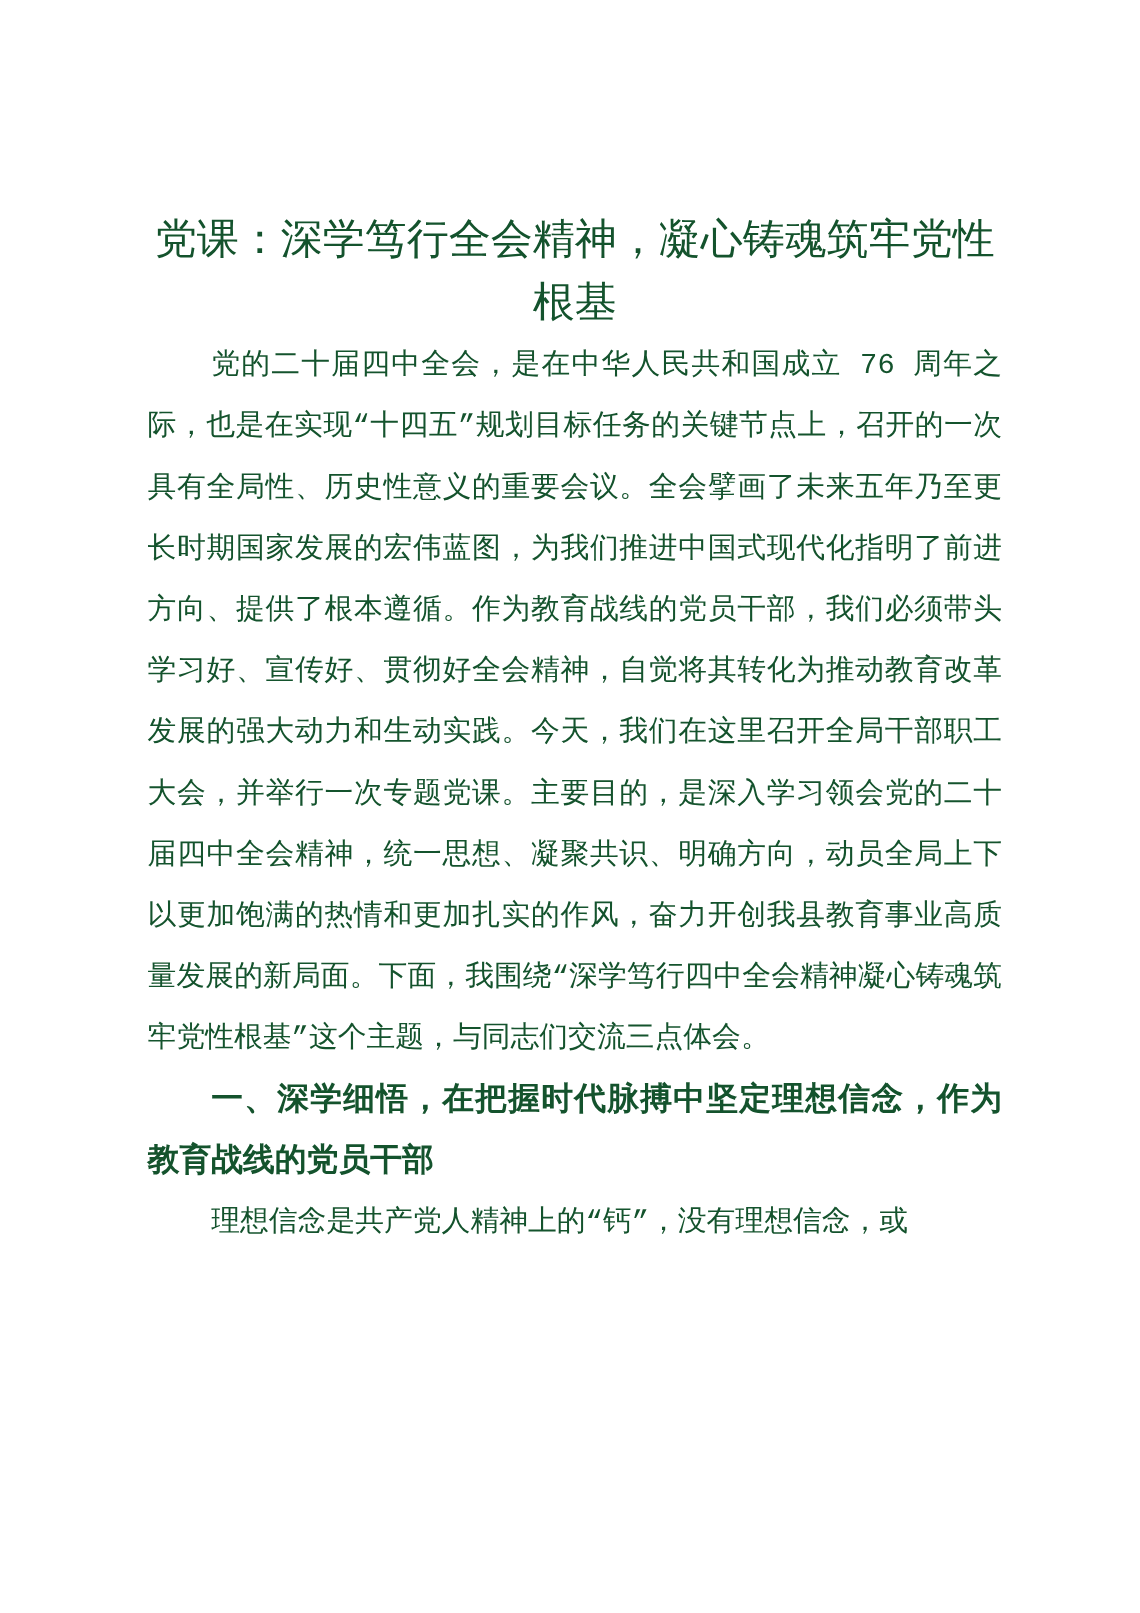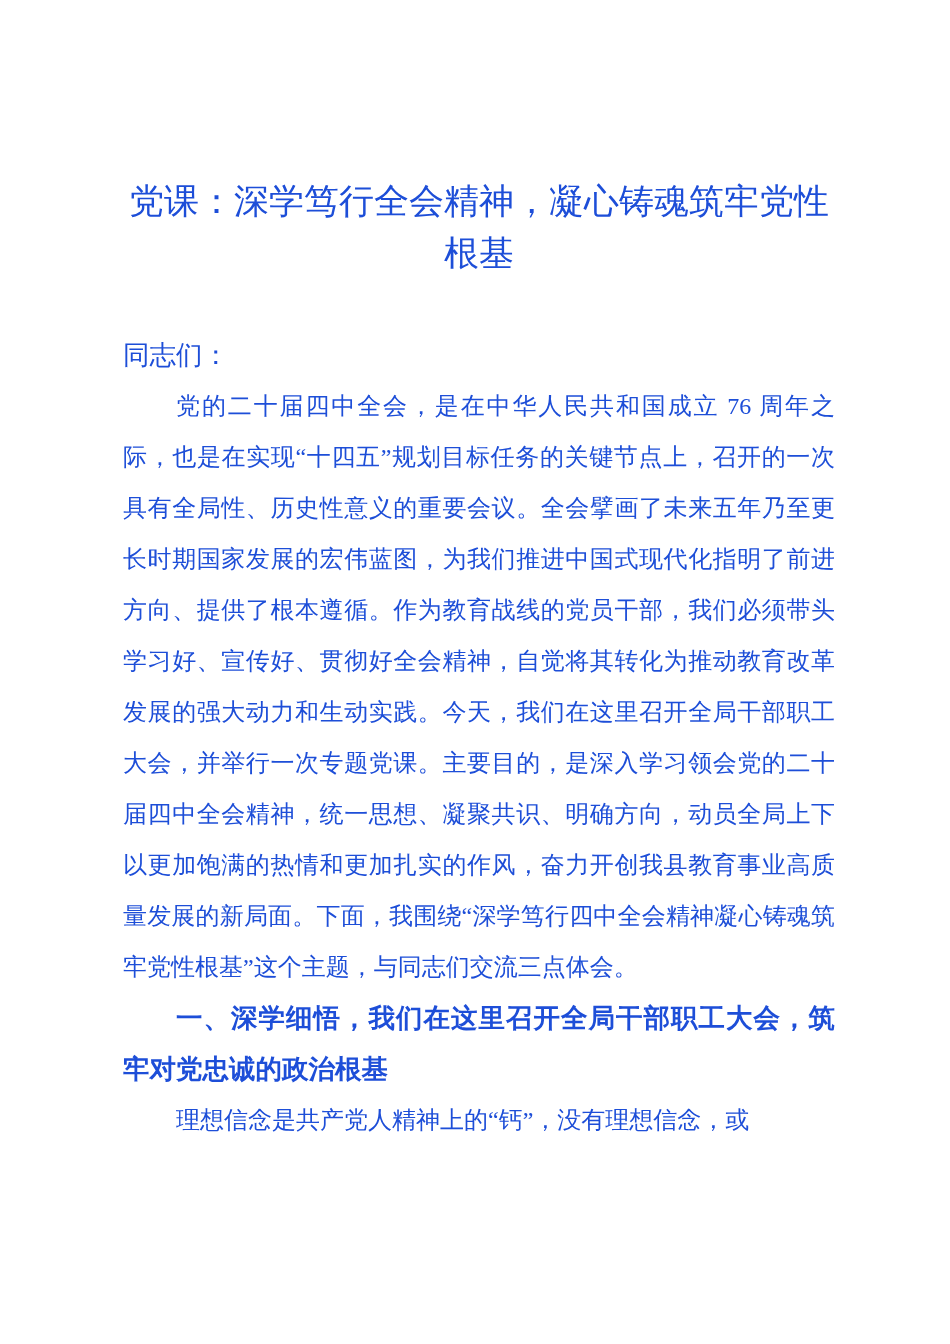--- a/index.html
+++ b/index.html
@@ -9,22 +9,22 @@
     background: #ffffff;
   }
 
   .page {
     position: relative;
     width: 950px;
     height: 1344px;
     background: #ffffff;
     overflow: hidden;
     box-sizing: border-box;
-    font-family: Liberation Serif, serif;
-    color: #1d4ed8;
+    font-family: Liberation Mono, monospace;
+    color: #14532d;
     -webkit-font-smoothing: antialiased;
   }
 
   .content {
     position: absolute;
     left: 123px;
     top: 0;
     width: 712px;
   }
 
@@ -81,22 +81,21 @@
   }
 </style>
 </head>
 <body>
 
 <div class="page">
   <div class="content">
 
     <h1 class="doc-title">党课：深学笃行全会精神，凝心铸魂筑牢党性根基</h1>
 
-    <p class="salutation">同志们：</p>
 
     <p class="body-para">党的二十届四中全会，是在中华人民共和国成立 76 周年之际，也是在实现“十四五”规划目标任务的关键节点上，召开的一次具有全局性、历史性意义的重要会议。全会擘画了未来五年乃至更长时期国家发展的宏伟蓝图，为我们推进中国式现代化指明了前进方向、提供了根本遵循。作为教育战线的党员干部，我们必须带头学习好、宣传好、贯彻好全会精神，自觉将其转化为推动教育改革发展的强大动力和生动实践。今天，我们在这里召开全局干部职工大会，并举行一次专题党课。主要目的，是深入学习领会党的二十届四中全会精神，统一思想、凝聚共识、明确方向，动员全局上下以更加饱满的热情和更加扎实的作风，奋力开创我县教育事业高质量发展的新局面。下面，我围绕“深学笃行四中全会精神凝心铸魂筑牢党性根基”这个主题，与同志们交流三点体会。</p>
 
-    <p class="section-heading">一、深学细悟，我们在这里召开全局干部职工大会，筑牢对党忠诚的政治根基</p>
+    <p class="section-heading">一、深学细悟，在把握时代脉搏中坚定理想信念，作为教育战线的党员干部</p>
 
     <p class="body-para truncated">理想信念是共产党人精神上的“钙”，没有理想信念，或</p>
 
   </div>
 </div>
 
 </body></html>

